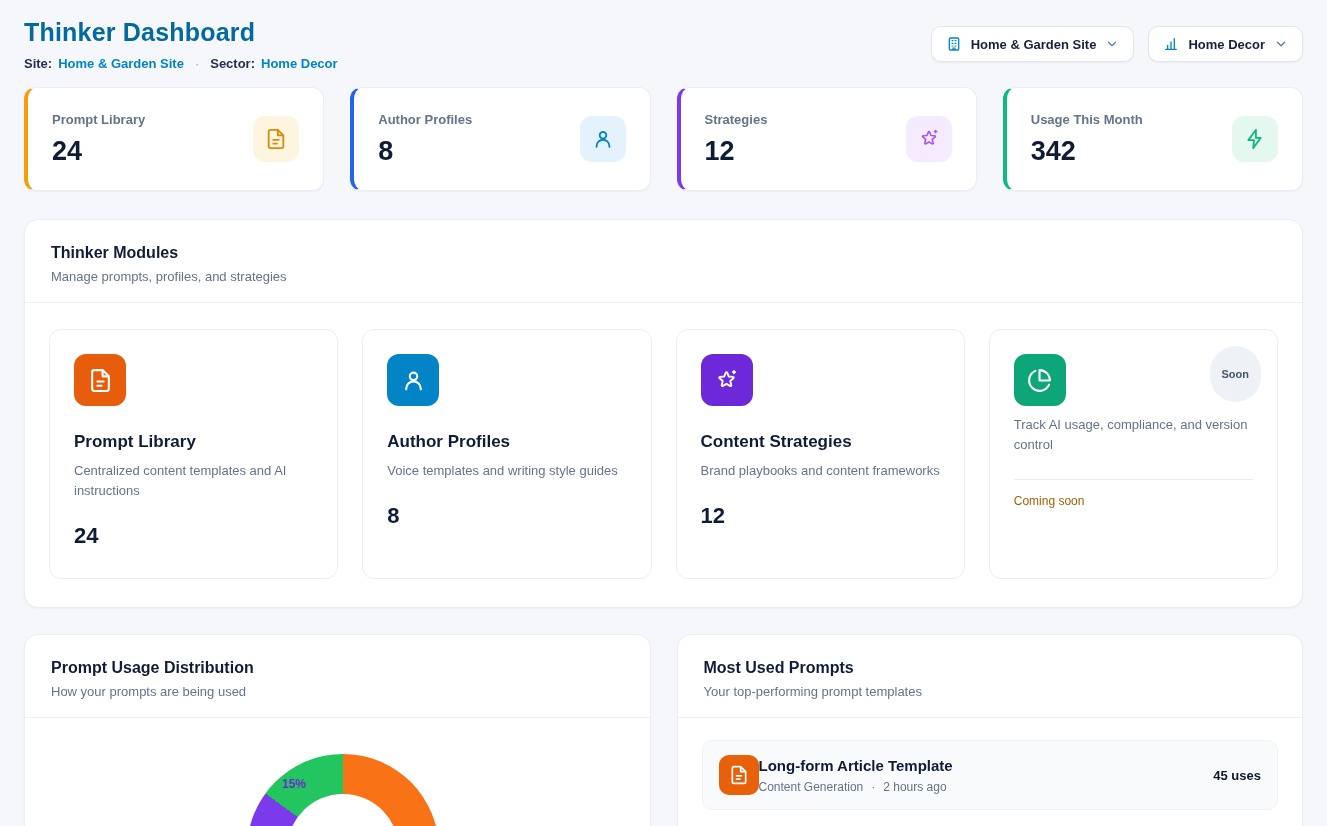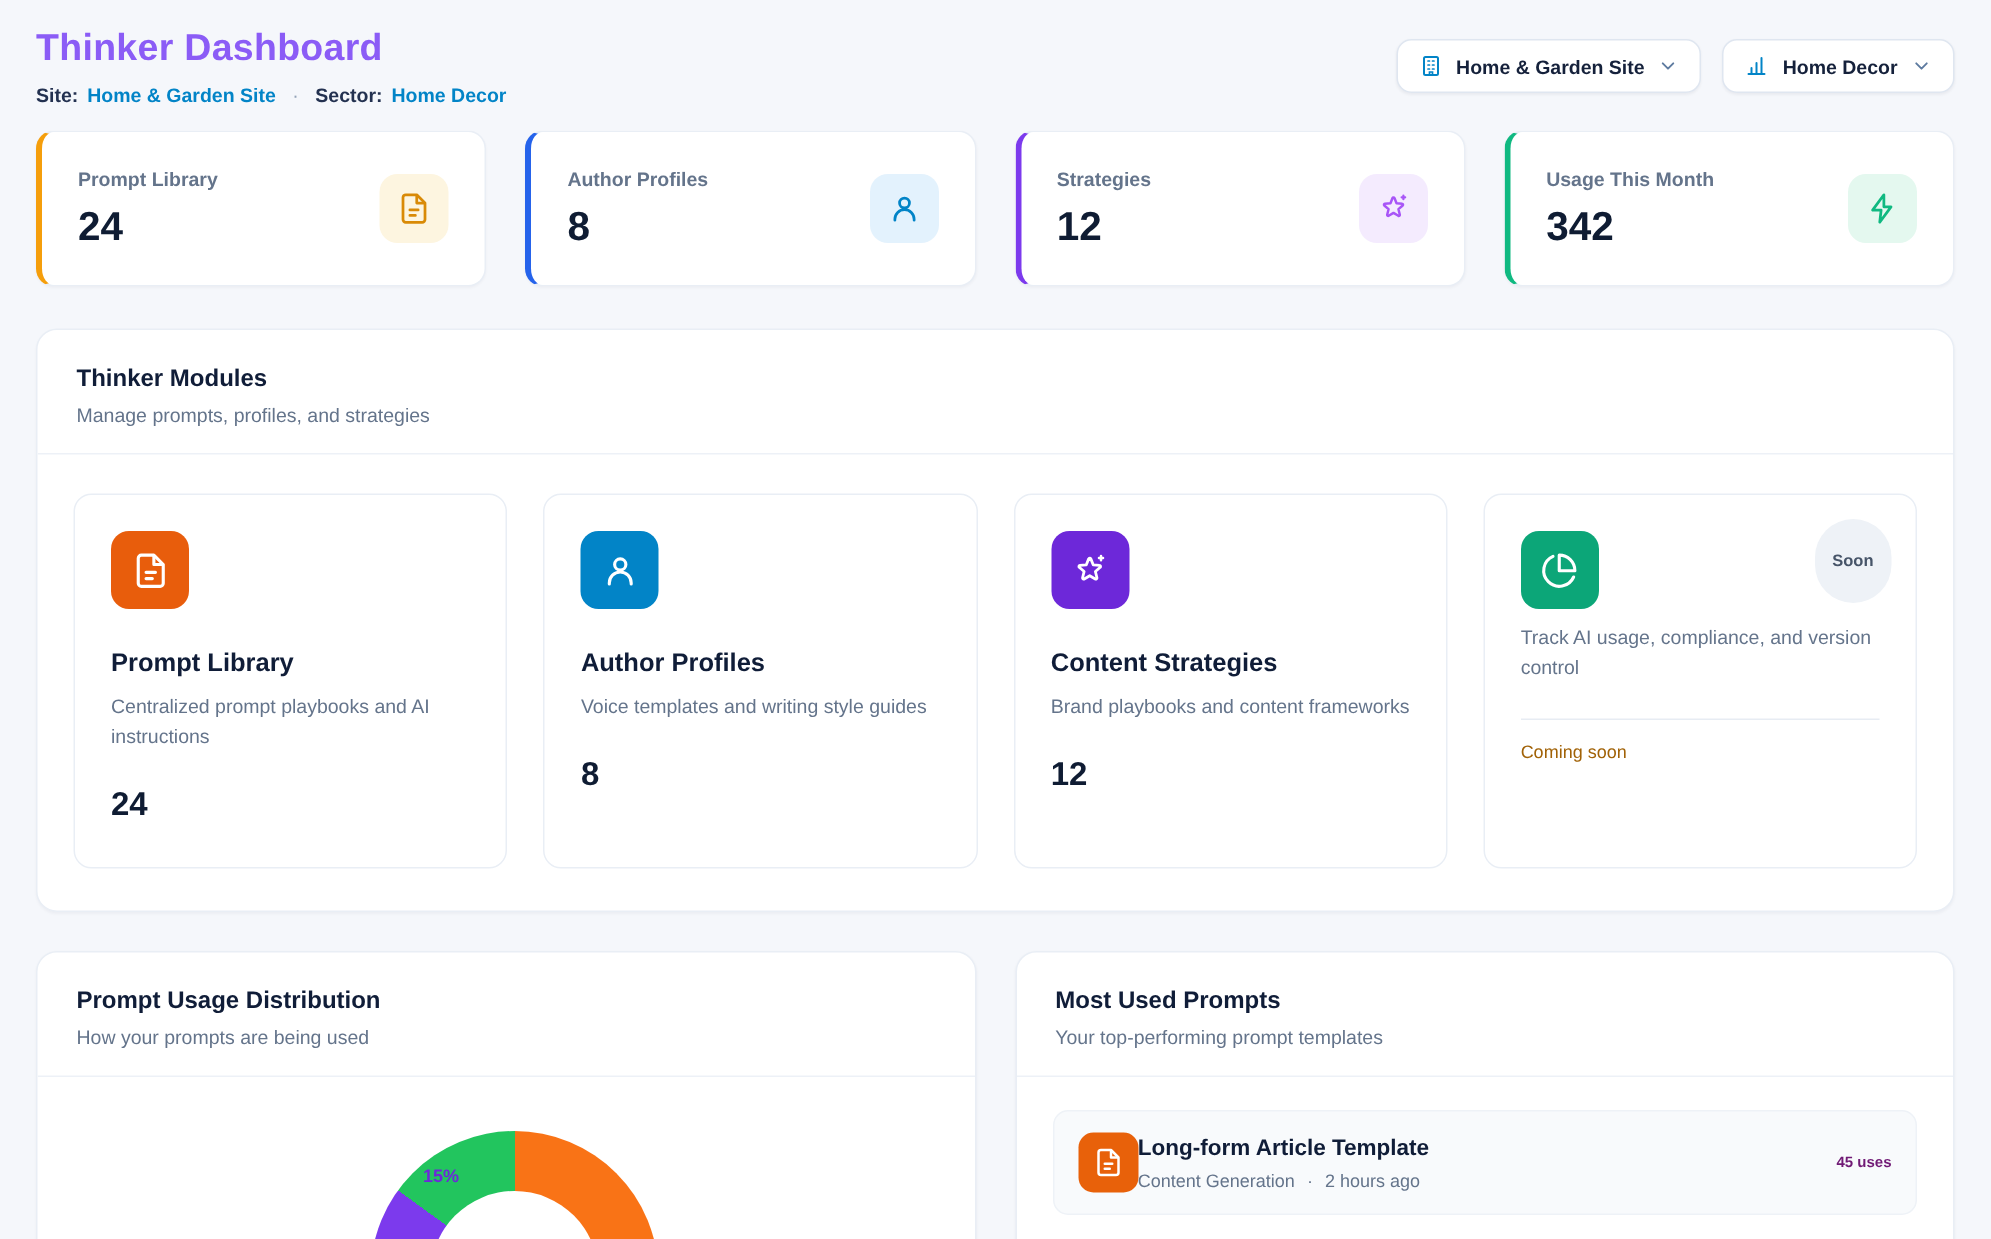--- a/index.html
+++ b/index.html
@@ -6,21 +6,21 @@
   html, body { background: #f5f7fb; }
   body {
     width: 1327px; height: 826px; overflow: hidden;
     font-family: "Liberation Sans", "DejaVu Sans", sans-serif;
     color: #16233f;
   }
   .page { padding: 18px 24px 0; }
 
   
   .topbar { display: flex; justify-content: space-between; align-items: flex-start; }
-  .page-title { font-size: 25px; font-weight: 800; color: #8b5cf6; letter-spacing: .2px; }
+  .page-title { font-size: 25px; font-weight: 800; color: #0369a1; letter-spacing: .2px; }
   .meta { margin-top: 9px; font-size: 13px; font-weight: 700; color: #233150; display: flex; align-items: center; gap: 6px; }
   .meta-link { color: #0284c7; text-decoration: none; cursor: pointer; }
   .meta-dot { color: #94a3b8; margin: 0 5px; font-weight: 400; }
   .topbar-right { display: flex; gap: 14px; margin-top: 8px; }
   .selector {
     display: flex; align-items: center; gap: 9px; background: #fff;
     border: 1px solid #dfe6f0; border-radius: 10px; padding: 9px 14px;
     font-family: "Liberation Sans", sans-serif; font-size: 13px; font-weight: 700; color: #15213b;
     cursor: pointer; box-shadow: 0 1px 2px rgba(16,24,40,.05);
   }
@@ -74,21 +74,21 @@
   .donut::after { content: ""; position: absolute; inset: 40px; background: #fff; border-radius: 50%; }
   .donut-label { position: absolute; left: 247px; top: 59px; width: 44px; text-align: center; font-size: 12px; font-weight: 700; color: #6d28d9; z-index: 2; }
 
   .prompt-list { padding: 22px 24px; }
   .prompt-item { display: flex; align-items: center; background: #f8fafc; border: 1px solid #eef2f7; border-radius: 10px; padding: 14px 16px; cursor: pointer; }
   .prompt-icon { width: 40px; height: 40px; border-radius: 10px; background: #e8610a; color: #fff; display: flex; align-items: center; justify-content: center; flex: none; }
   .prompt-icon svg { width: 20px; height: 20px; }
   .prompt-info { flex: 1; }
   .prompt-title { font-size: 15px; font-weight: 700; color: #101d38; }
   .prompt-meta { display: flex; align-items: center; gap: 8px; font-size: 12px; color: #64748b; margin-top: 6px; }
-  .prompt-uses { font-size: 10px; font-weight: 700; color: #701a75; }
+  .prompt-uses { font-size: 13px; font-weight: 700; color: #0f172a; }
 </style>
 </head>
 <body>
 
 <svg width="0" height="0" style="position:absolute" aria-hidden="true">
   <defs>
     <symbol id="i-doc" viewBox="0 0 24 24">
       <path d="M14 2H6a2 2 0 0 0-2 2v16a2 2 0 0 0 2 2h12a2 2 0 0 0 2-2V8z" fill="none" stroke="currentColor" stroke-width="2" stroke-linecap="round" stroke-linejoin="round"></path>
       <path d="M14 2v6h6" fill="none" stroke="currentColor" stroke-width="2" stroke-linejoin="round"></path>
       <path d="M9 13h6M9 17h4" fill="none" stroke="currentColor" stroke-width="2" stroke-linecap="round"></path>
@@ -221,21 +221,21 @@
     <div class="panel-divider"></div>
     <div class="modules-grid">
 
       <div class="module-card" style="--accent: #e85d0c;">
         <div class="module-icon">
             <svg>
               <use href="#i-doc"></use>
             </svg>
           </div>
         <div class="module-title">Prompt Library</div>
-        <div class="module-desc">Centralized prompt playbooks and AI instructions</div>
+        <div class="module-desc">Centralized content templates and AI instructions</div>
         <div class="module-stat">24</div>
       </div>
 
       <div class="module-card" style="--accent: #0284c7;">
         <div class="module-icon">
             <svg>
               <use href="#i-user"></use>
             </svg>
           </div>
         <div class="module-title">Author Profiles</div>

